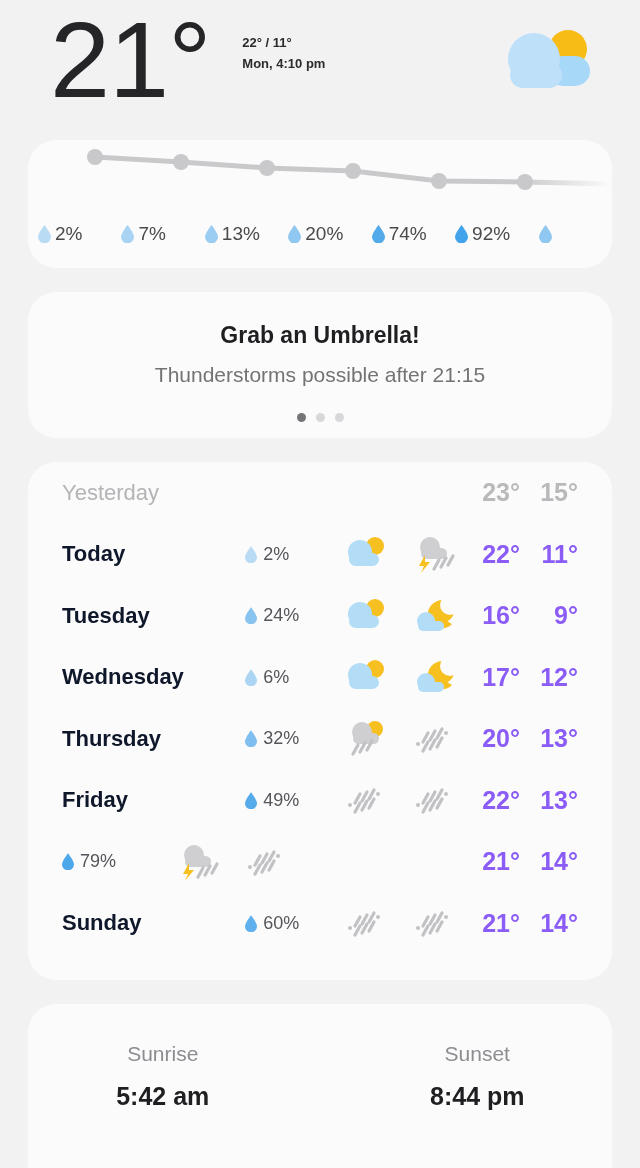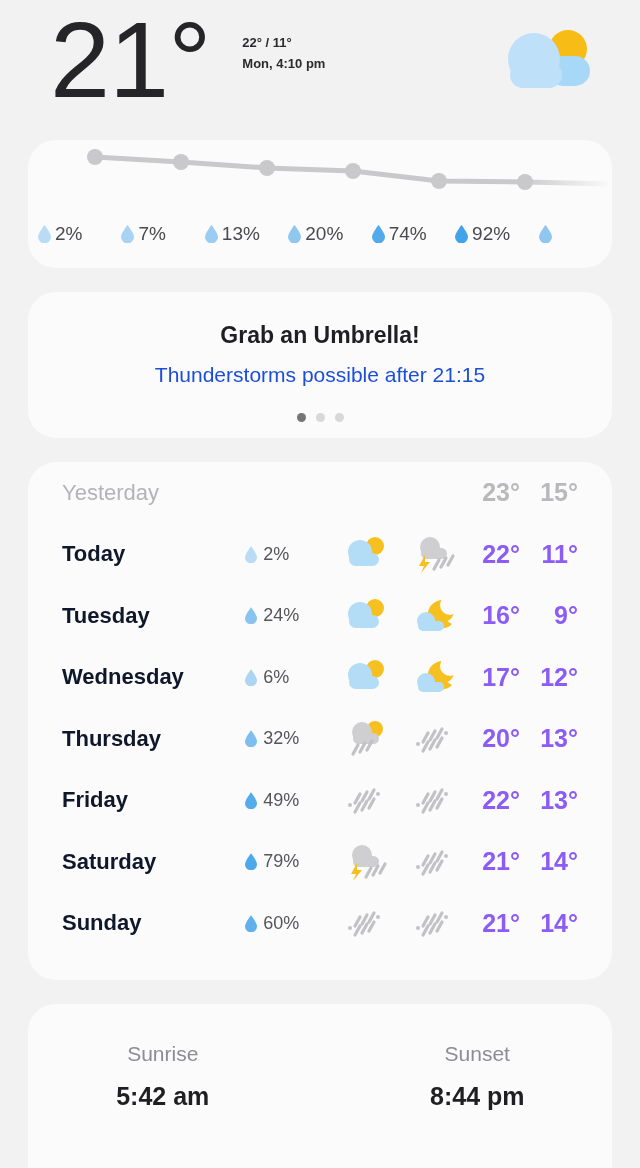--- a/index.html
+++ b/index.html
@@ -52,21 +52,21 @@
   }
   .drop { width: 13px; height: 18px; flex: none; }
   .precip-val { font-size: 19px; color: #4a4a4d; white-space: nowrap; }
 
   
   #alert-card { top: 292px; height: 146px; text-align: center; }
   .alert-title {
     font-size: 23px; font-weight: bold; color: #1f1f22;
     padding-top: 30px;
   }
-  .alert-sub { font-size: 21px; color: #1d4ed8; padding-top: 14px; }
+  .alert-sub { font-size: 21px; color: #737373; padding-top: 14px; }
   .dots { display: flex; justify-content: center; gap: 10px; padding-top: 26px; }
   .dot { width: 9px; height: 9px; border-radius: 50%; background: #d8d8da; }
   .dot.active { background: #757578; }
 
   
   #forecast-card { top: 462px; height: 518px; padding: 0 34px; }
   .frow {
     height: 61.5px; display: flex; align-items: center;
   }
   .fday {
@@ -347,21 +347,20 @@
             <line x1="20" y1="29" x2="25" y2="20" stroke="#c2c2c5" stroke-width="3.2" stroke-linecap="round"></line>
             <line x1="27" y1="27" x2="32" y2="18" stroke="#c2c2c5" stroke-width="3.2" stroke-linecap="round"></line>
           </svg>
         </div>
         <div class="ftemps">
           <span class="hi">22°</span>
           <span class="lo">13°</span>
         </div>
       </div>
       <div class="frow">
-        <div class="fday">Saturday</div>
         <div class="fprecip">
           <svg viewBox="0 0 13 18" class="drop">
             <path d="M6.5 0 C6.5 0 0 8.4 0 12 a6.5 6.5 0 0 0 13 0 C13 8.4 6.5 0 6.5 0 Z" fill="rgb(77,168,235)"></path>
           </svg>
           <span>79%</span>
         </div>
         <div class="ficons">
           <svg viewBox="0 0 48 38" class="ficon">
             <circle cx="20" cy="12" r="10" fill="#cfcfd1"></circle>
             <rect x="11" y="13" width="26" height="11" rx="5.5" fill="#cfcfd1"></rect>

